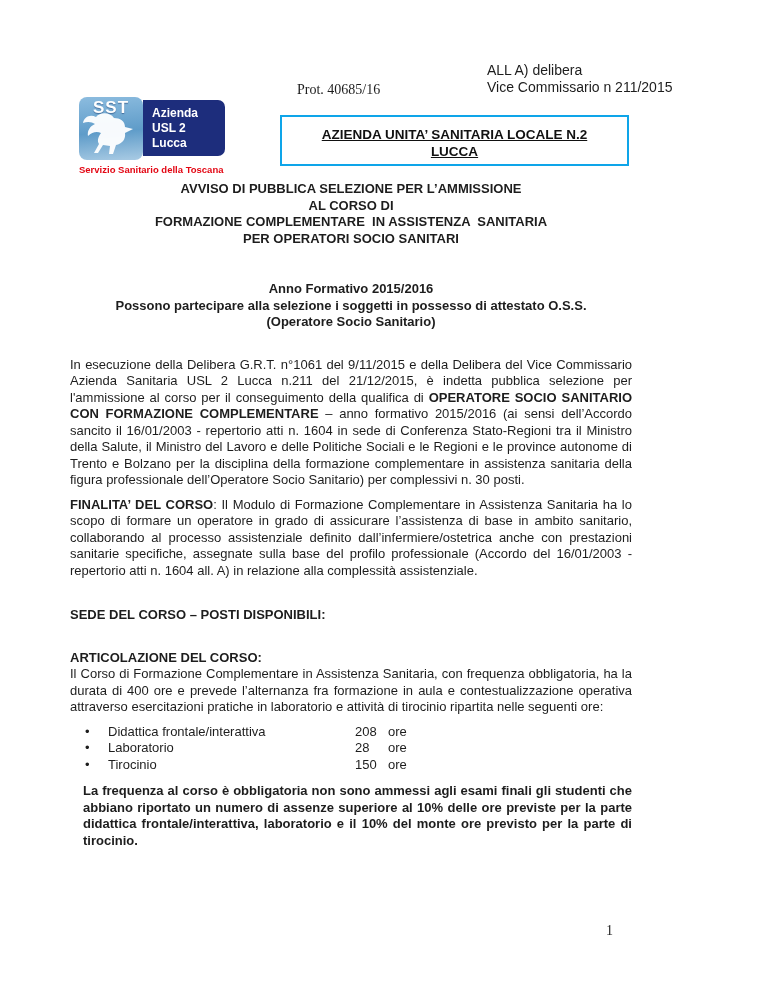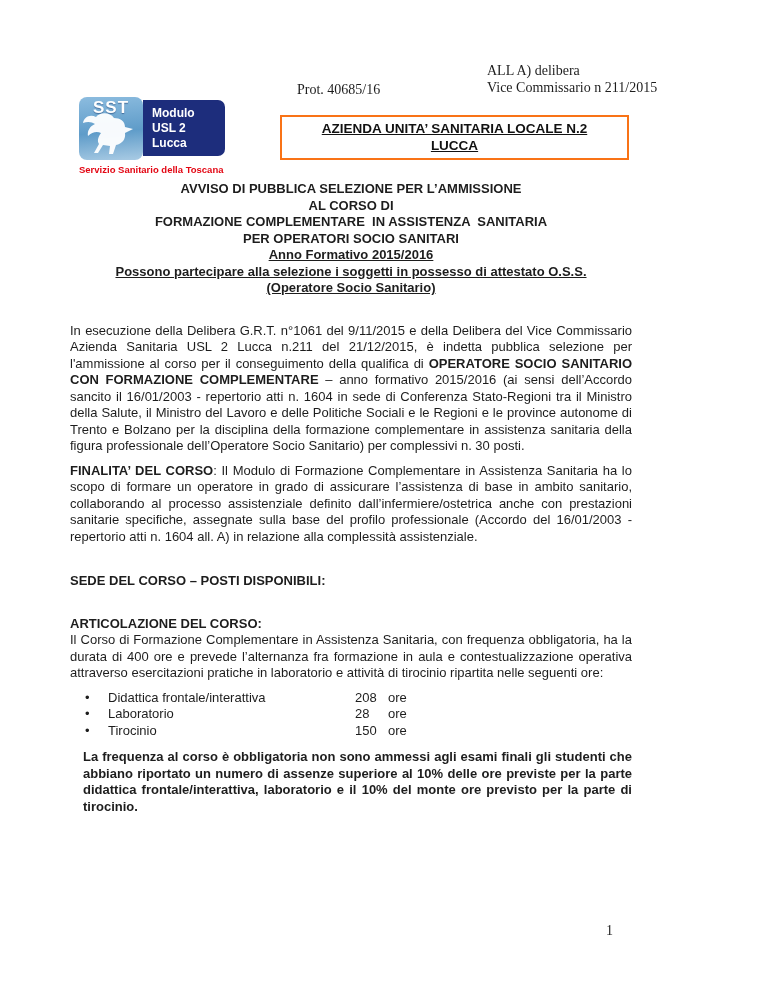--- a/index.html
+++ b/index.html
@@ -9,21 +9,21 @@
     height: 994px;
     background: #ffffff;
     overflow: hidden;
     font-family: "Liberation Sans", sans-serif;
     color: #1d1d1d;
   }
 
   
   .attachment {
     position: absolute; left: 487px; top: 62px;
-    font-family: Liberation Serif, serif;
+    font-family: Liberation Sans, sans-serif;
     font-size: 14px; line-height: 17px; color: #1d1d1d;
   }
   .protocol {
     position: absolute; left: 297px; top: 82px;
     font-family: "Liberation Serif", serif;
     font-size: 14px; color: #1d1d1d;
   }
 
   .logo { position: absolute; left: 79px; top: 97px; width: 156px; }
   .logo-row { display: flex; align-items: flex-start; }
@@ -46,33 +46,33 @@
     color: #ffffff; font-weight: bold; font-size: 12px; line-height: 15px;
     padding: 6px 0 0 9px; box-sizing: border-box; flex: 0 0 auto;
   }
   .logo-caption {
     margin-top: 4px; color: #e30613; font-size: 9.5px;
     font-weight: bold; white-space: nowrap;
   }
 
   .box-title {
     position: absolute; left: 280px; top: 115px; width: 349px;
-    border: 2px solid #f97316; box-sizing: border-box;
+    border: 2px solid #0ea5e9; box-sizing: border-box;
     text-align: center; font-weight: bold; font-size: 13.5px;
-    line-height: 17px; padding: 3px 0 4px; color: #111111;
+    line-height: 17px; padding: 9px 0 4px; color: #111111;
   }
   .box-title .u { text-decoration: underline; }
 
   
   .content {
     position: absolute; left: 70px; top: 181px; width: 562px;
     font-size: 13px; line-height: 16.5px;
   }
   .center { text-align: center; font-weight: bold; white-space: pre-wrap; }
-  .subtitle-block { margin-top: 0; text-decoration: underline; }
+  .subtitle-block { margin-top: 34px; }
   p.justify { text-align: justify; margin: 0; }
   .sec-heading { font-weight: bold; }
   #intro { margin-top: 26px; }
   #purpose { margin-top: 8px; }
   #location { margin-top: 28px; }
   #structure { margin-top: 26px; }
   .hours-list { margin-top: 8px; }
   .hour-row { display: flex; padding-left: 15px; }
   .hour-bullet { width: 23px; flex: 0 0 auto; }
   .hour-label { width: 247px; flex: 0 0 auto; }
@@ -100,21 +100,21 @@
     <div class="logo-row">
       <div class="sst-square">
         <div class="sst-acronym">SST</div>
         <span class="pegasus">
           <svg width="58" height="44" viewBox="0 0 58 44">
             <path fill="#ffffff" fill-opacity="0.95" d="M33 7 C29 1 19 1 15 6 C9 3 3 6 2 12 C7 10 11 11 14 13 C9 15 6 20 7 25 C11 21 16 20 20 22 C17 26 16 30 18 33 L13 42 L17 42 L22 34 L29 35 L28 43 L32 43 L35 34 C41 33 45 28 44 22 L52 18 L44 16 C44 10 39 7 33 7 Z"></path>
           </svg>
         </span>
       </div>
       <div class="navy-box">
-        <div>Modulo</div>
+        <div>Azienda</div>
         <div>USL 2</div>
         <div>Lucca</div>
       </div>
     </div>
     <div class="logo-caption">Servizio Sanitario della Toscana</div>
   </div>
 
   <div class="box-title">
     <div class="u">AZIENDA UNITA’ SANITARIA LOCALE N.2</div>
     <div class="u">LUCCA</div>

